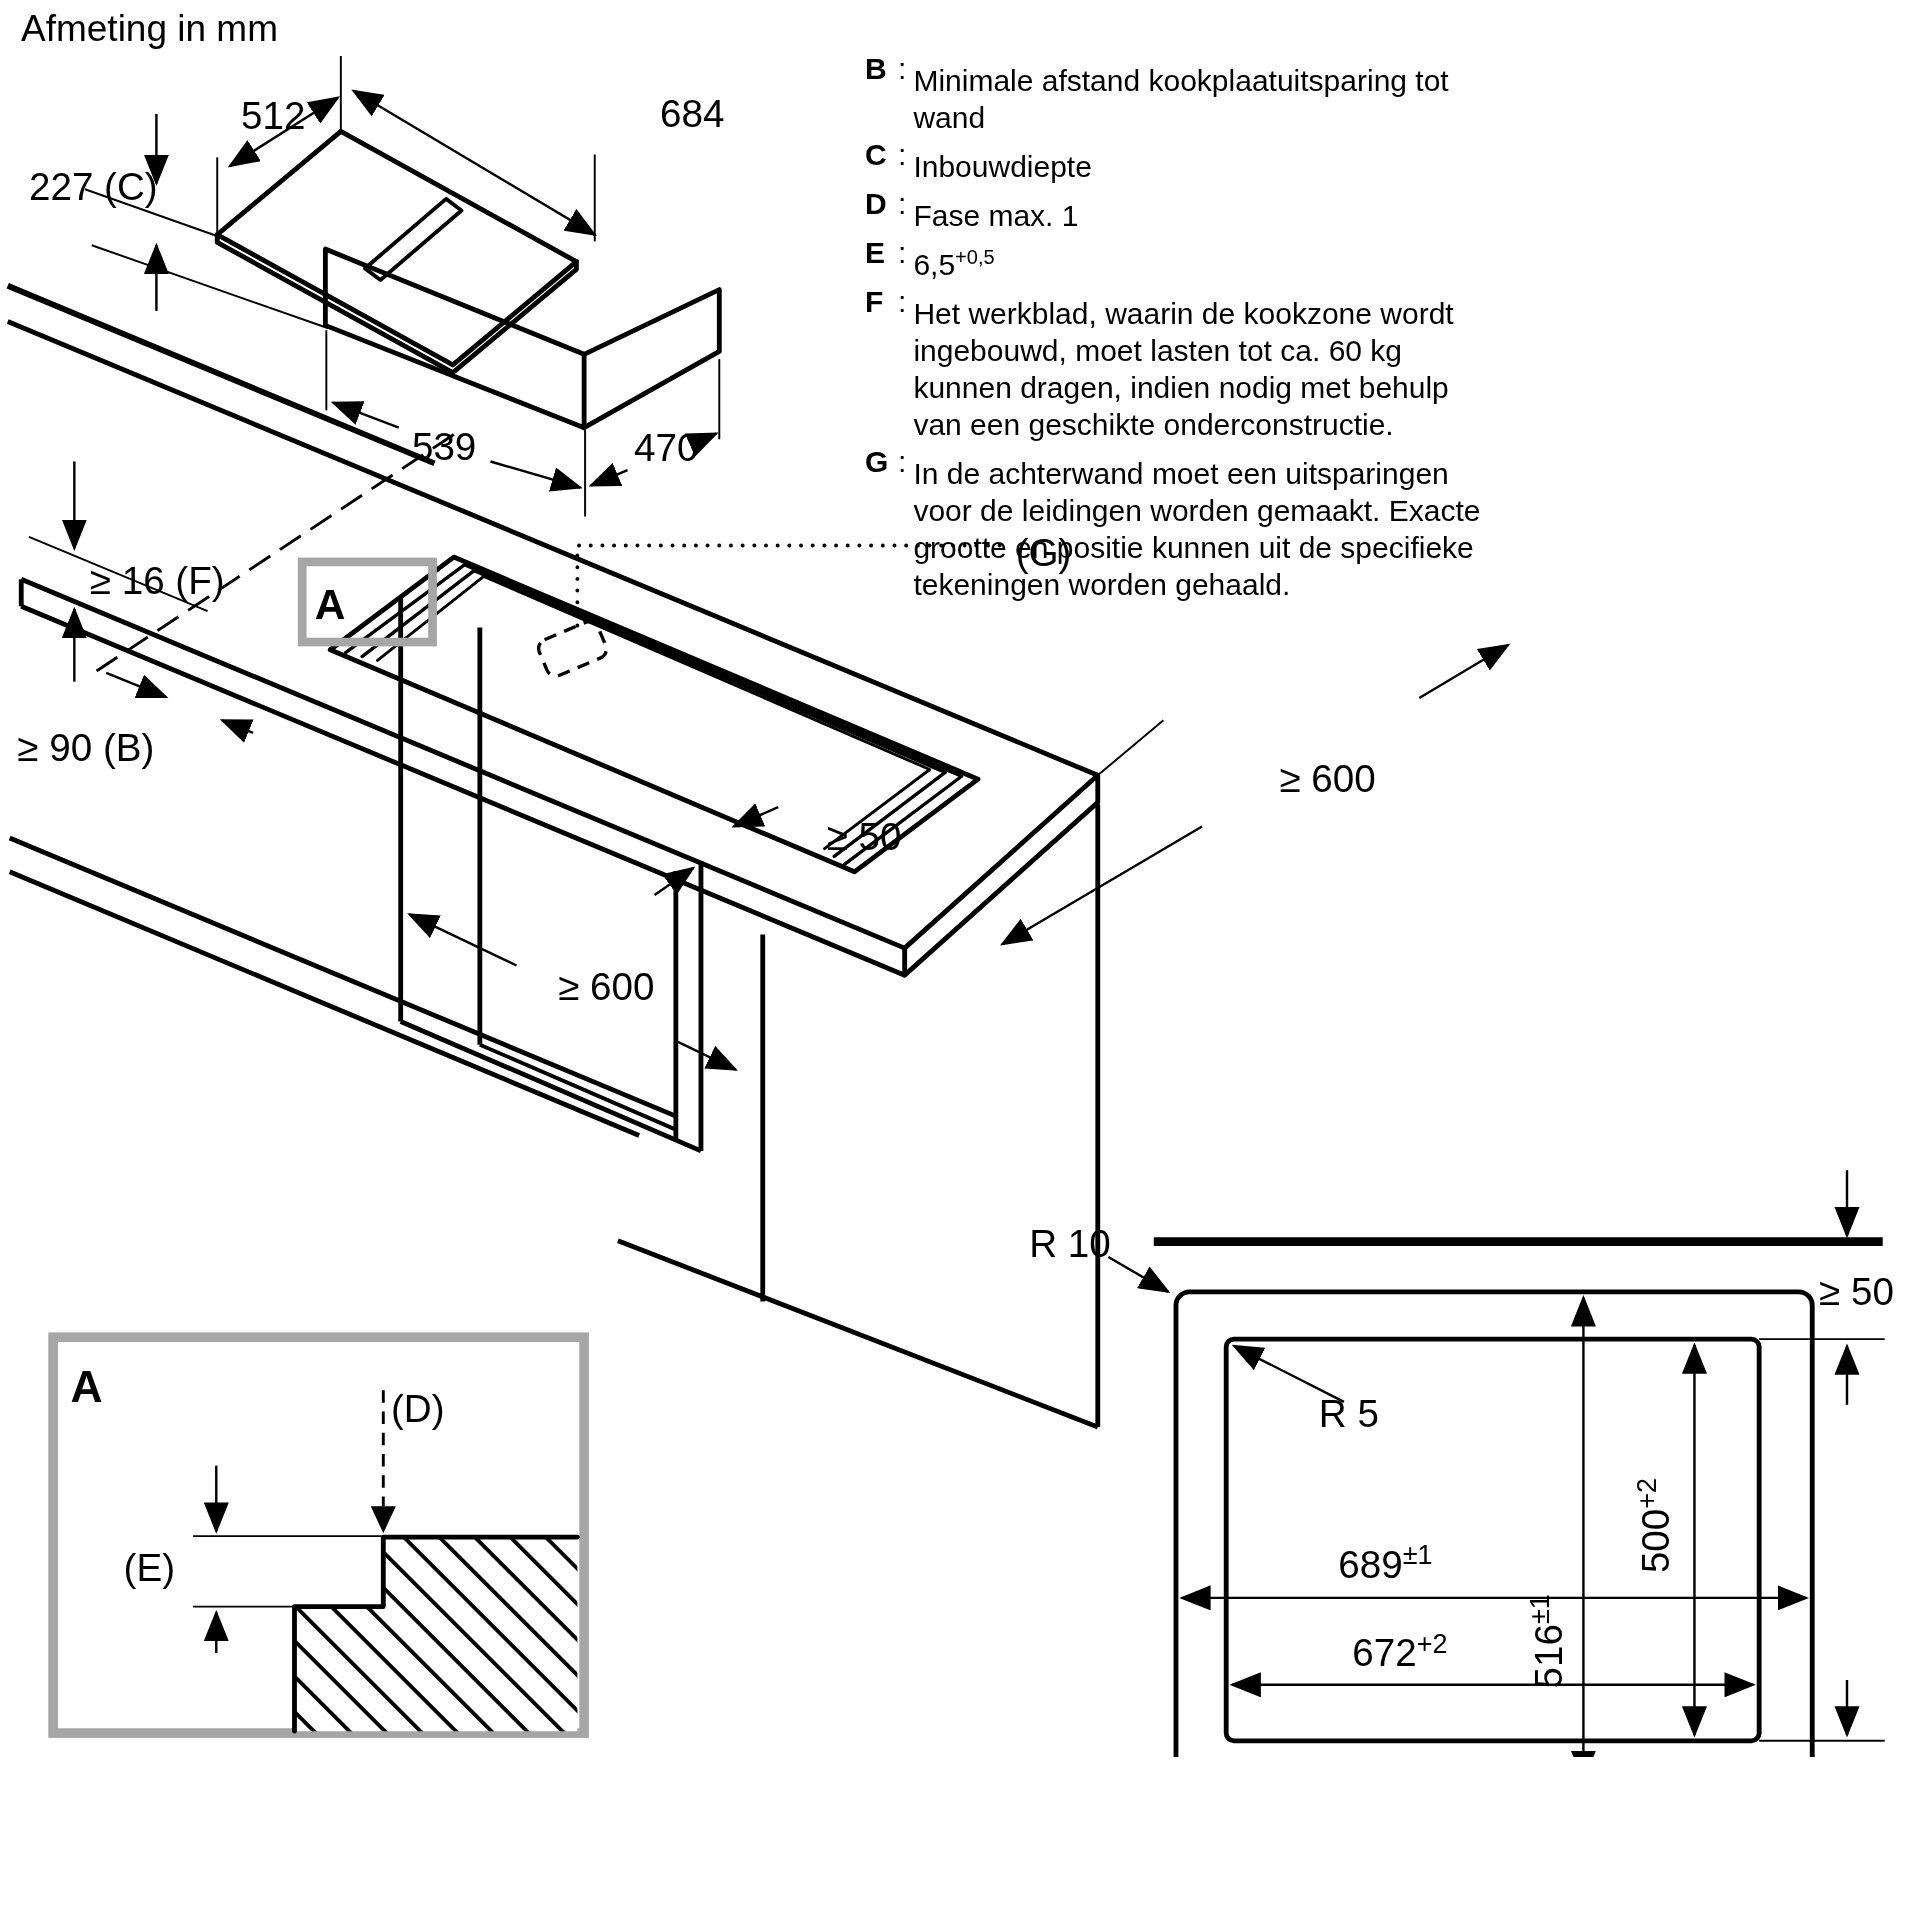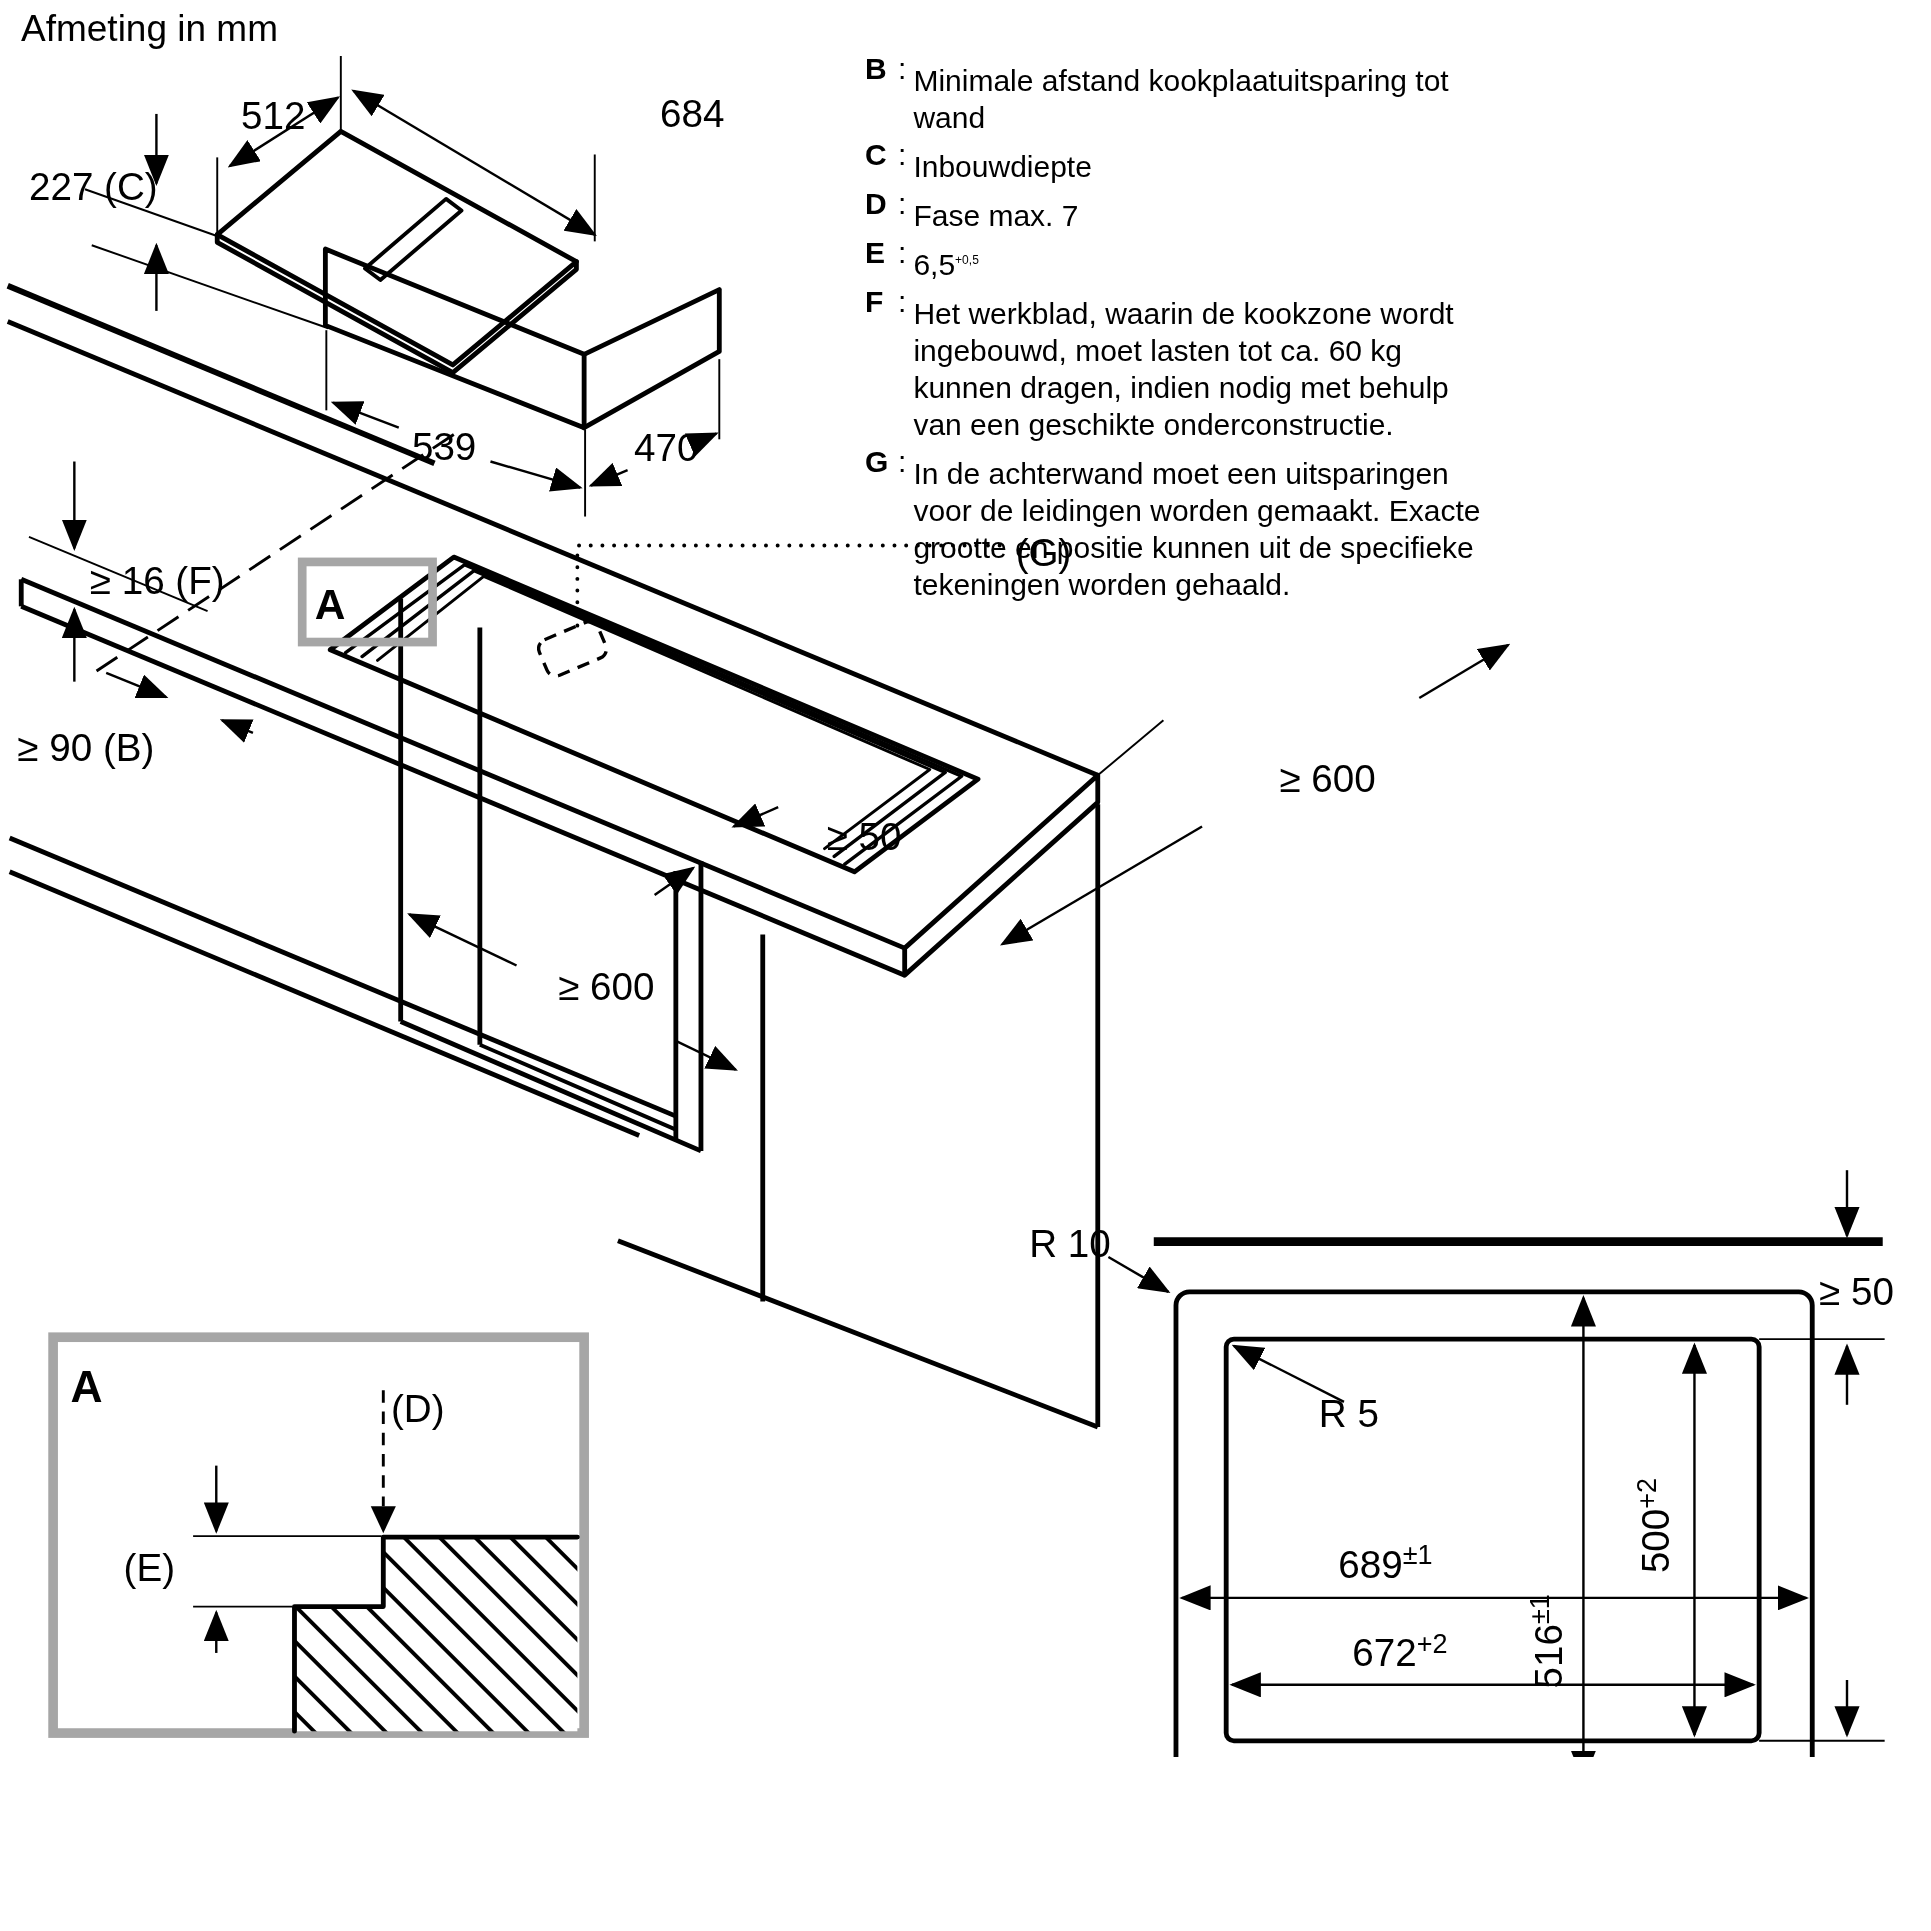--- a/index.html
+++ b/index.html
@@ -5,21 +5,21 @@
   html,body{margin:0;padding:0;background:#fff;}
   #page{position:relative;width:1931px;height:1757px;background:#fff;
         font-family:"Liberation Sans",sans-serif;color:#000;overflow:hidden;}
   #art{position:absolute;left:0;top:0;width:1931px;height:1931px;}
   #title{position:absolute;left:21px;top:7.7px;font-size:37px;color:#000;}
   #legend{position:absolute;left:865px;top:50px;width:626px;font-size:30px;line-height:37px;}
   .lrow{display:flex;align-items:flex-start;}
   .lkey{font-weight:bold;flex:0 0 33px;white-space:nowrap;}
   .lsep{flex:0 0 15.4px;}
   .lbody{flex:1 1 auto;margin-top:12px;}
-  sup.etol{font-size:12px;vertical-align:super;line-height:0;}
+  sup.etol{font-size:20px;vertical-align:super;line-height:0;}
   svg text{fill:#000;font-family:"Liberation Sans",sans-serif;}
   .dim{font-size:40px;}
   .dimsup{font-size:28px;}
   .big{font-size:44px;font-weight:bold;}
   .s2{stroke:#000;stroke-width:2;fill:none;}
   .s25{stroke:#000;stroke-width:2.5;fill:none;}
   .s3{stroke:#000;stroke-width:3;fill:none;}
   .s35{stroke:#000;stroke-width:3.5;fill:none;}
   .s4{stroke:#000;stroke-width:4;fill:none;}
   .s5{stroke:#000;stroke-width:5;fill:none;}
@@ -42,21 +42,21 @@
       <span class="lbody">Minimale afstand kookplaatuitsparing tot wand</span>
     </div>
     <div class="lrow">
       <span class="lkey">C</span>
       <span class="lsep">:</span>
       <span class="lbody">Inbouwdiepte</span>
     </div>
     <div class="lrow">
       <span class="lkey">D</span>
       <span class="lsep">:</span>
-      <span class="lbody">Fase max. 7</span>
+      <span class="lbody">Fase max. 1</span>
     </div>
     <div class="lrow">
       <span class="lkey">E</span>
       <span class="lsep">:</span>
       <span class="lbody"><span>6,5</span><sup class="etol">+0,5</sup></span>
     </div>
     <div class="lrow">
       <span class="lkey">F</span>
       <span class="lsep">:</span>
       <span class="lbody">Het werkblad, waarin de kookzone wordt ingebouwd, moet lasten tot ca. 60 kg kunnen dragen, indien nodig met behulp van een geschikte onderconstructie.</span>

